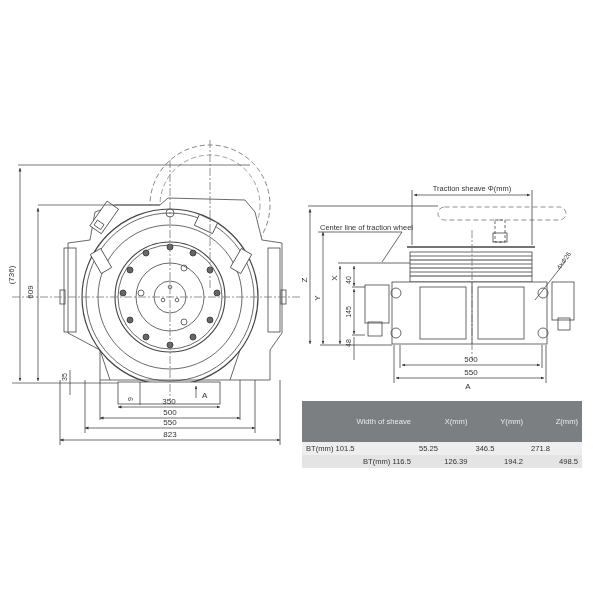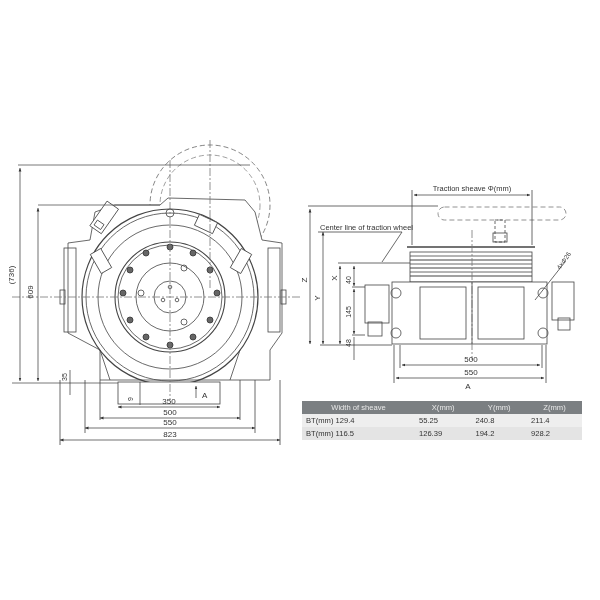--- a/index.html
+++ b/index.html
@@ -1,22 +1,22 @@
 <!DOCTYPE html>
 <html><head>
 <meta charset="utf-8">
 <style>
   html,body{margin:0;padding:0;background:#fff;}
   body{width:600px;height:600px;position:relative;overflow:hidden;font-family:"Liberation Sans",sans-serif;}
   #drawing{position:absolute;left:0;top:0;width:600px;height:600px;}
   svg text{font-family:"Liberation Sans",sans-serif;fill:#333;}
   .tbl{position:absolute;left:302px;top:401px;width:280px;border-collapse:collapse;font-size:7.6px;color:#333;}
-  .tbl th{background:#7b7f82;color:#e8e8e8;font-weight:normal;text-align:center;padding:2px 4px;height:9px;margin-top:36px;}
+  .tbl th{background:#7b7f82;color:#e8e8e8;font-weight:normal;text-align:right;padding:16px 4px;height:9px;margin-top:36px;}
   .tbl td{background:#eeeeee;padding:2px 4px;height:9px;text-align:left;}
-  .tbl tr.r2 td{background:#e4e4e4;}
+  .tbl tr.r2 td{background:#e4e4e4;text-align:right;}
 </style>
 </head>
 <body>
 
 <svg id="drawing" viewBox="0 0 600 600" xmlns="http://www.w3.org/2000/svg">
   <defs>
     <marker id="ar" markerWidth="6" markerHeight="6" refX="5" refY="3" orient="auto">
       <path d="M0,1 L5,3 L0,5 z" fill="#333"></path>
     </marker>
     <marker id="al" markerWidth="6" markerHeight="6" refX="1" refY="3" orient="auto">
@@ -195,25 +195,25 @@
   <thead>
     <tr>
       <th>Width of sheave</th>
       <th>X(mm)</th>
       <th>Y(mm)</th>
       <th>Z(mm)</th>
     </tr>
   </thead>
   <tbody>
     <tr class="r1">
-      <td>BT(mm) 129.4</td>
+      <td>BT(mm) 101.5</td>
       <td>55.25</td>
-      <td>240.8</td>
-      <td>211.4</td>
+      <td>346.5</td>
+      <td>271.8</td>
     </tr>
     <tr class="r2">
       <td>BT(mm) 116.5</td>
       <td>126.39</td>
       <td>194.2</td>
-      <td>928.2</td>
+      <td>498.5</td>
     </tr>
   </tbody>
 </table>
 
 </body></html>

